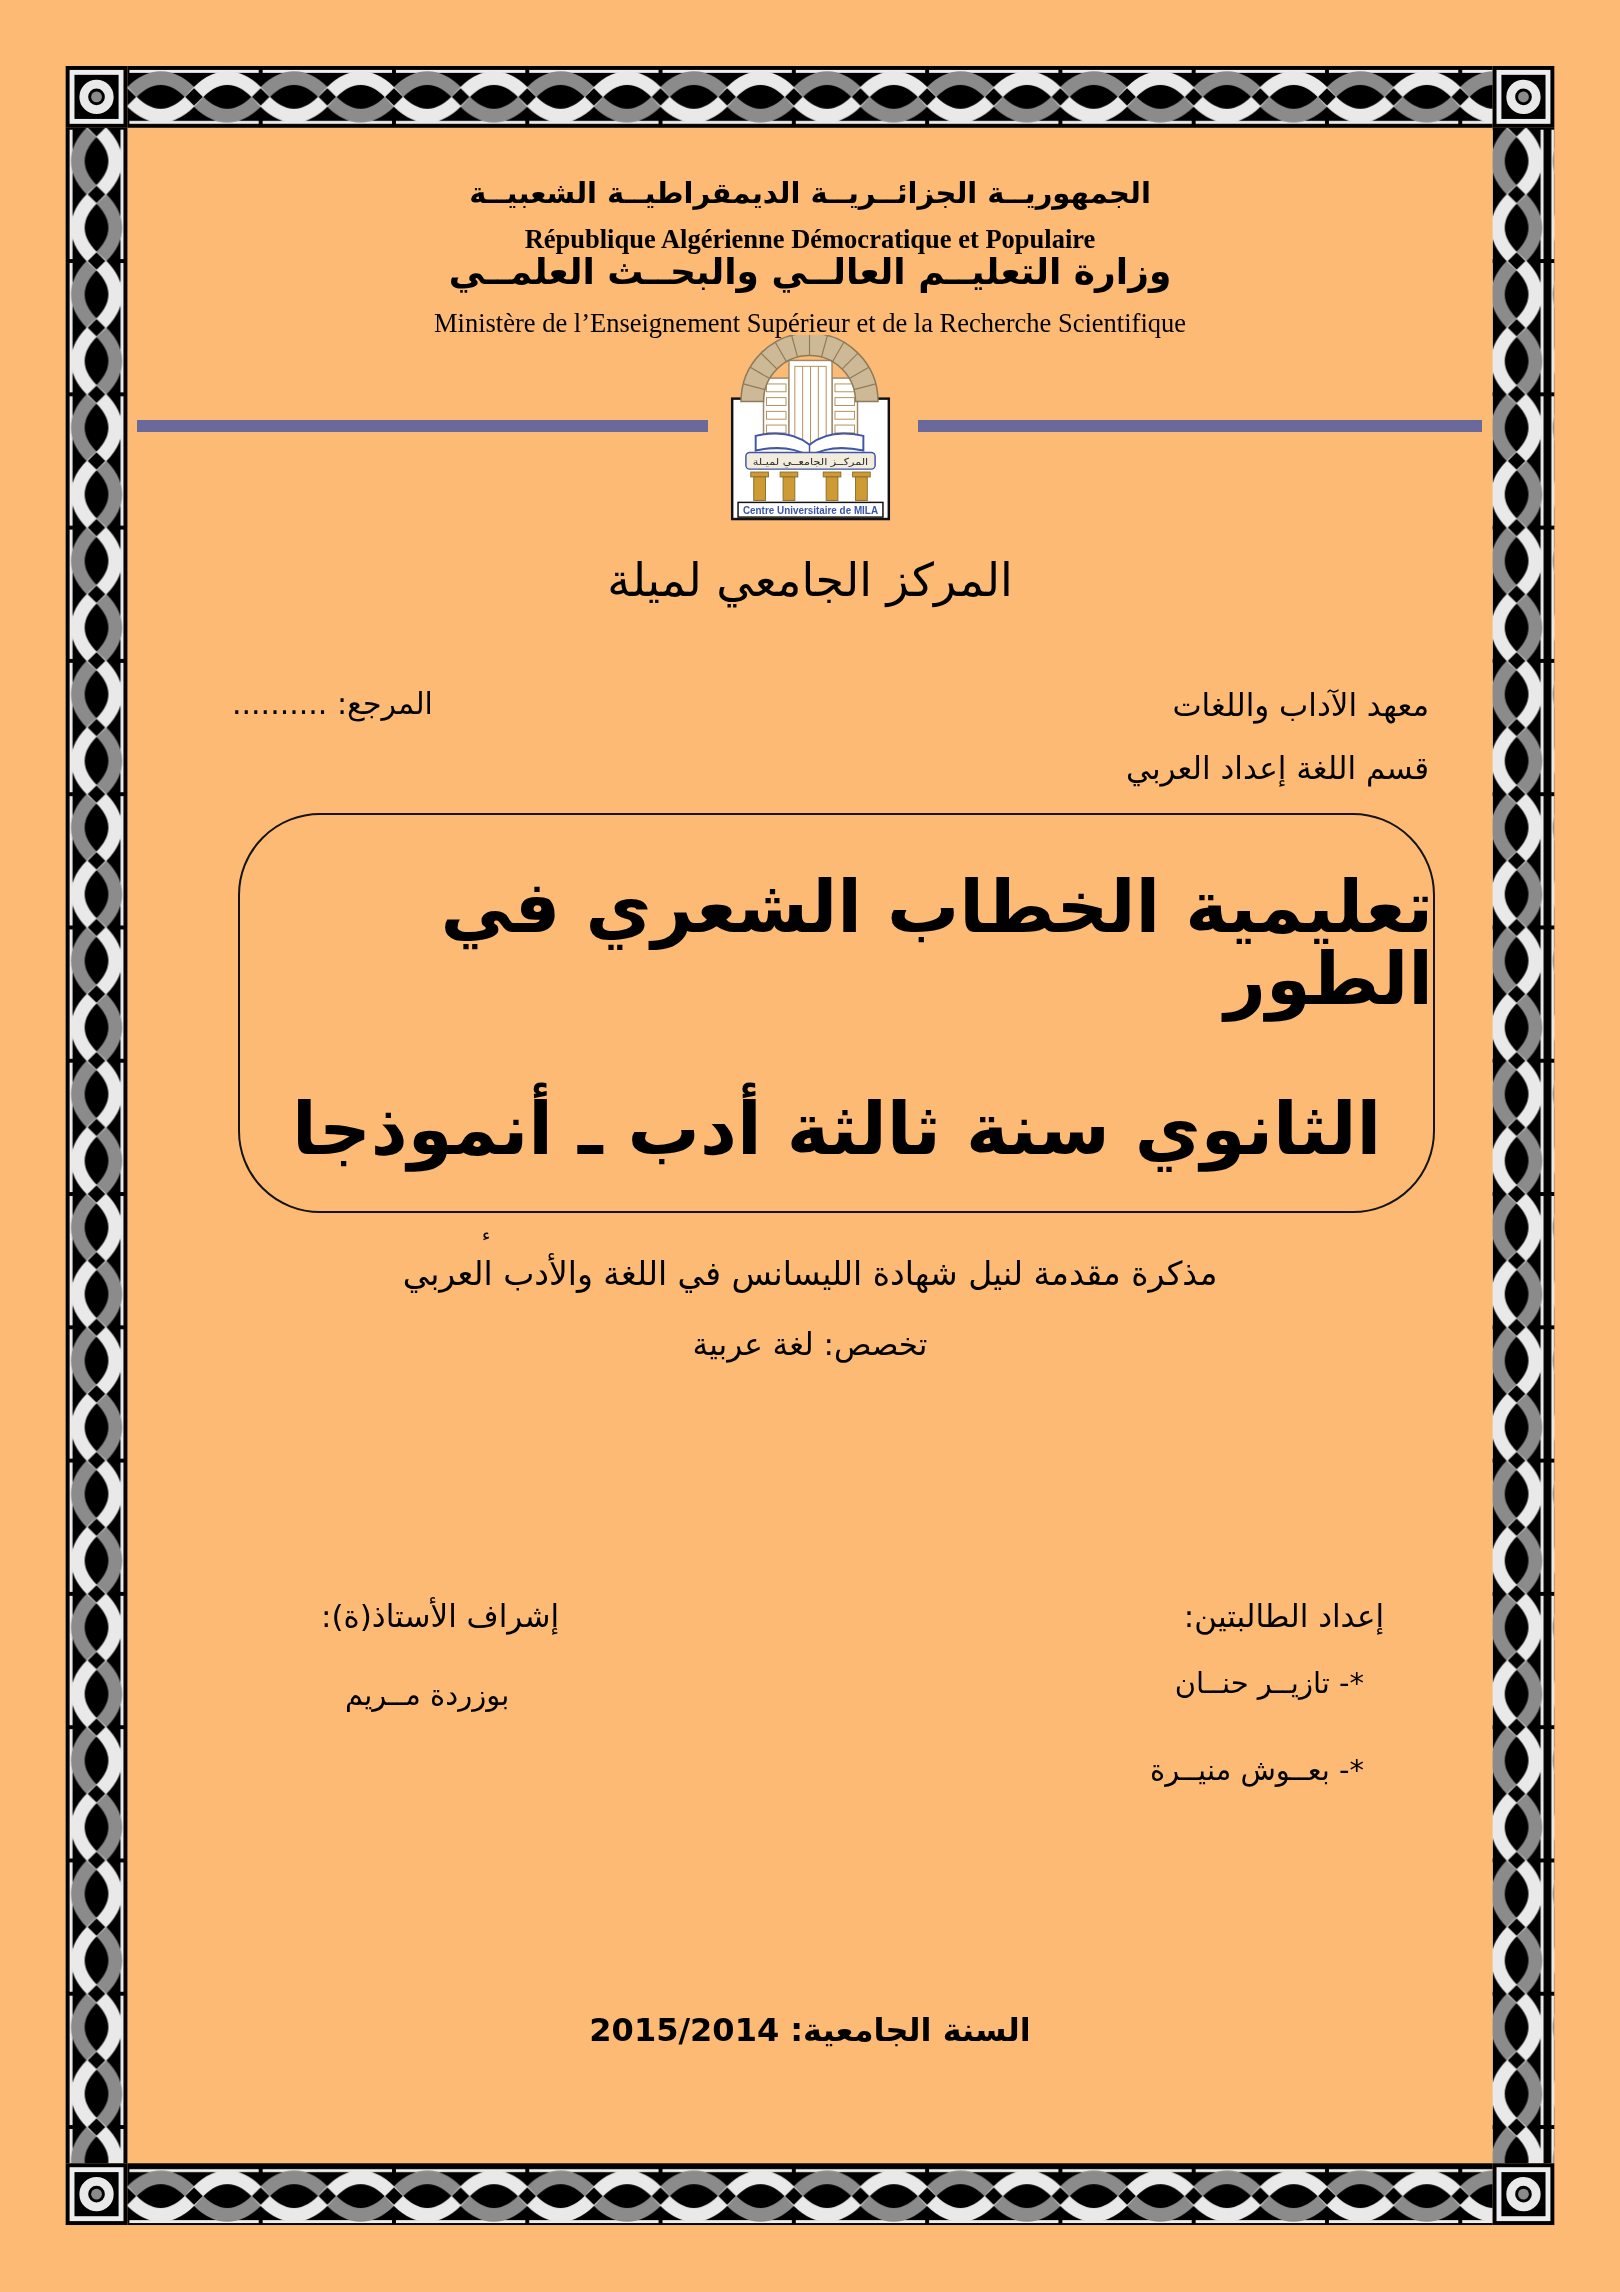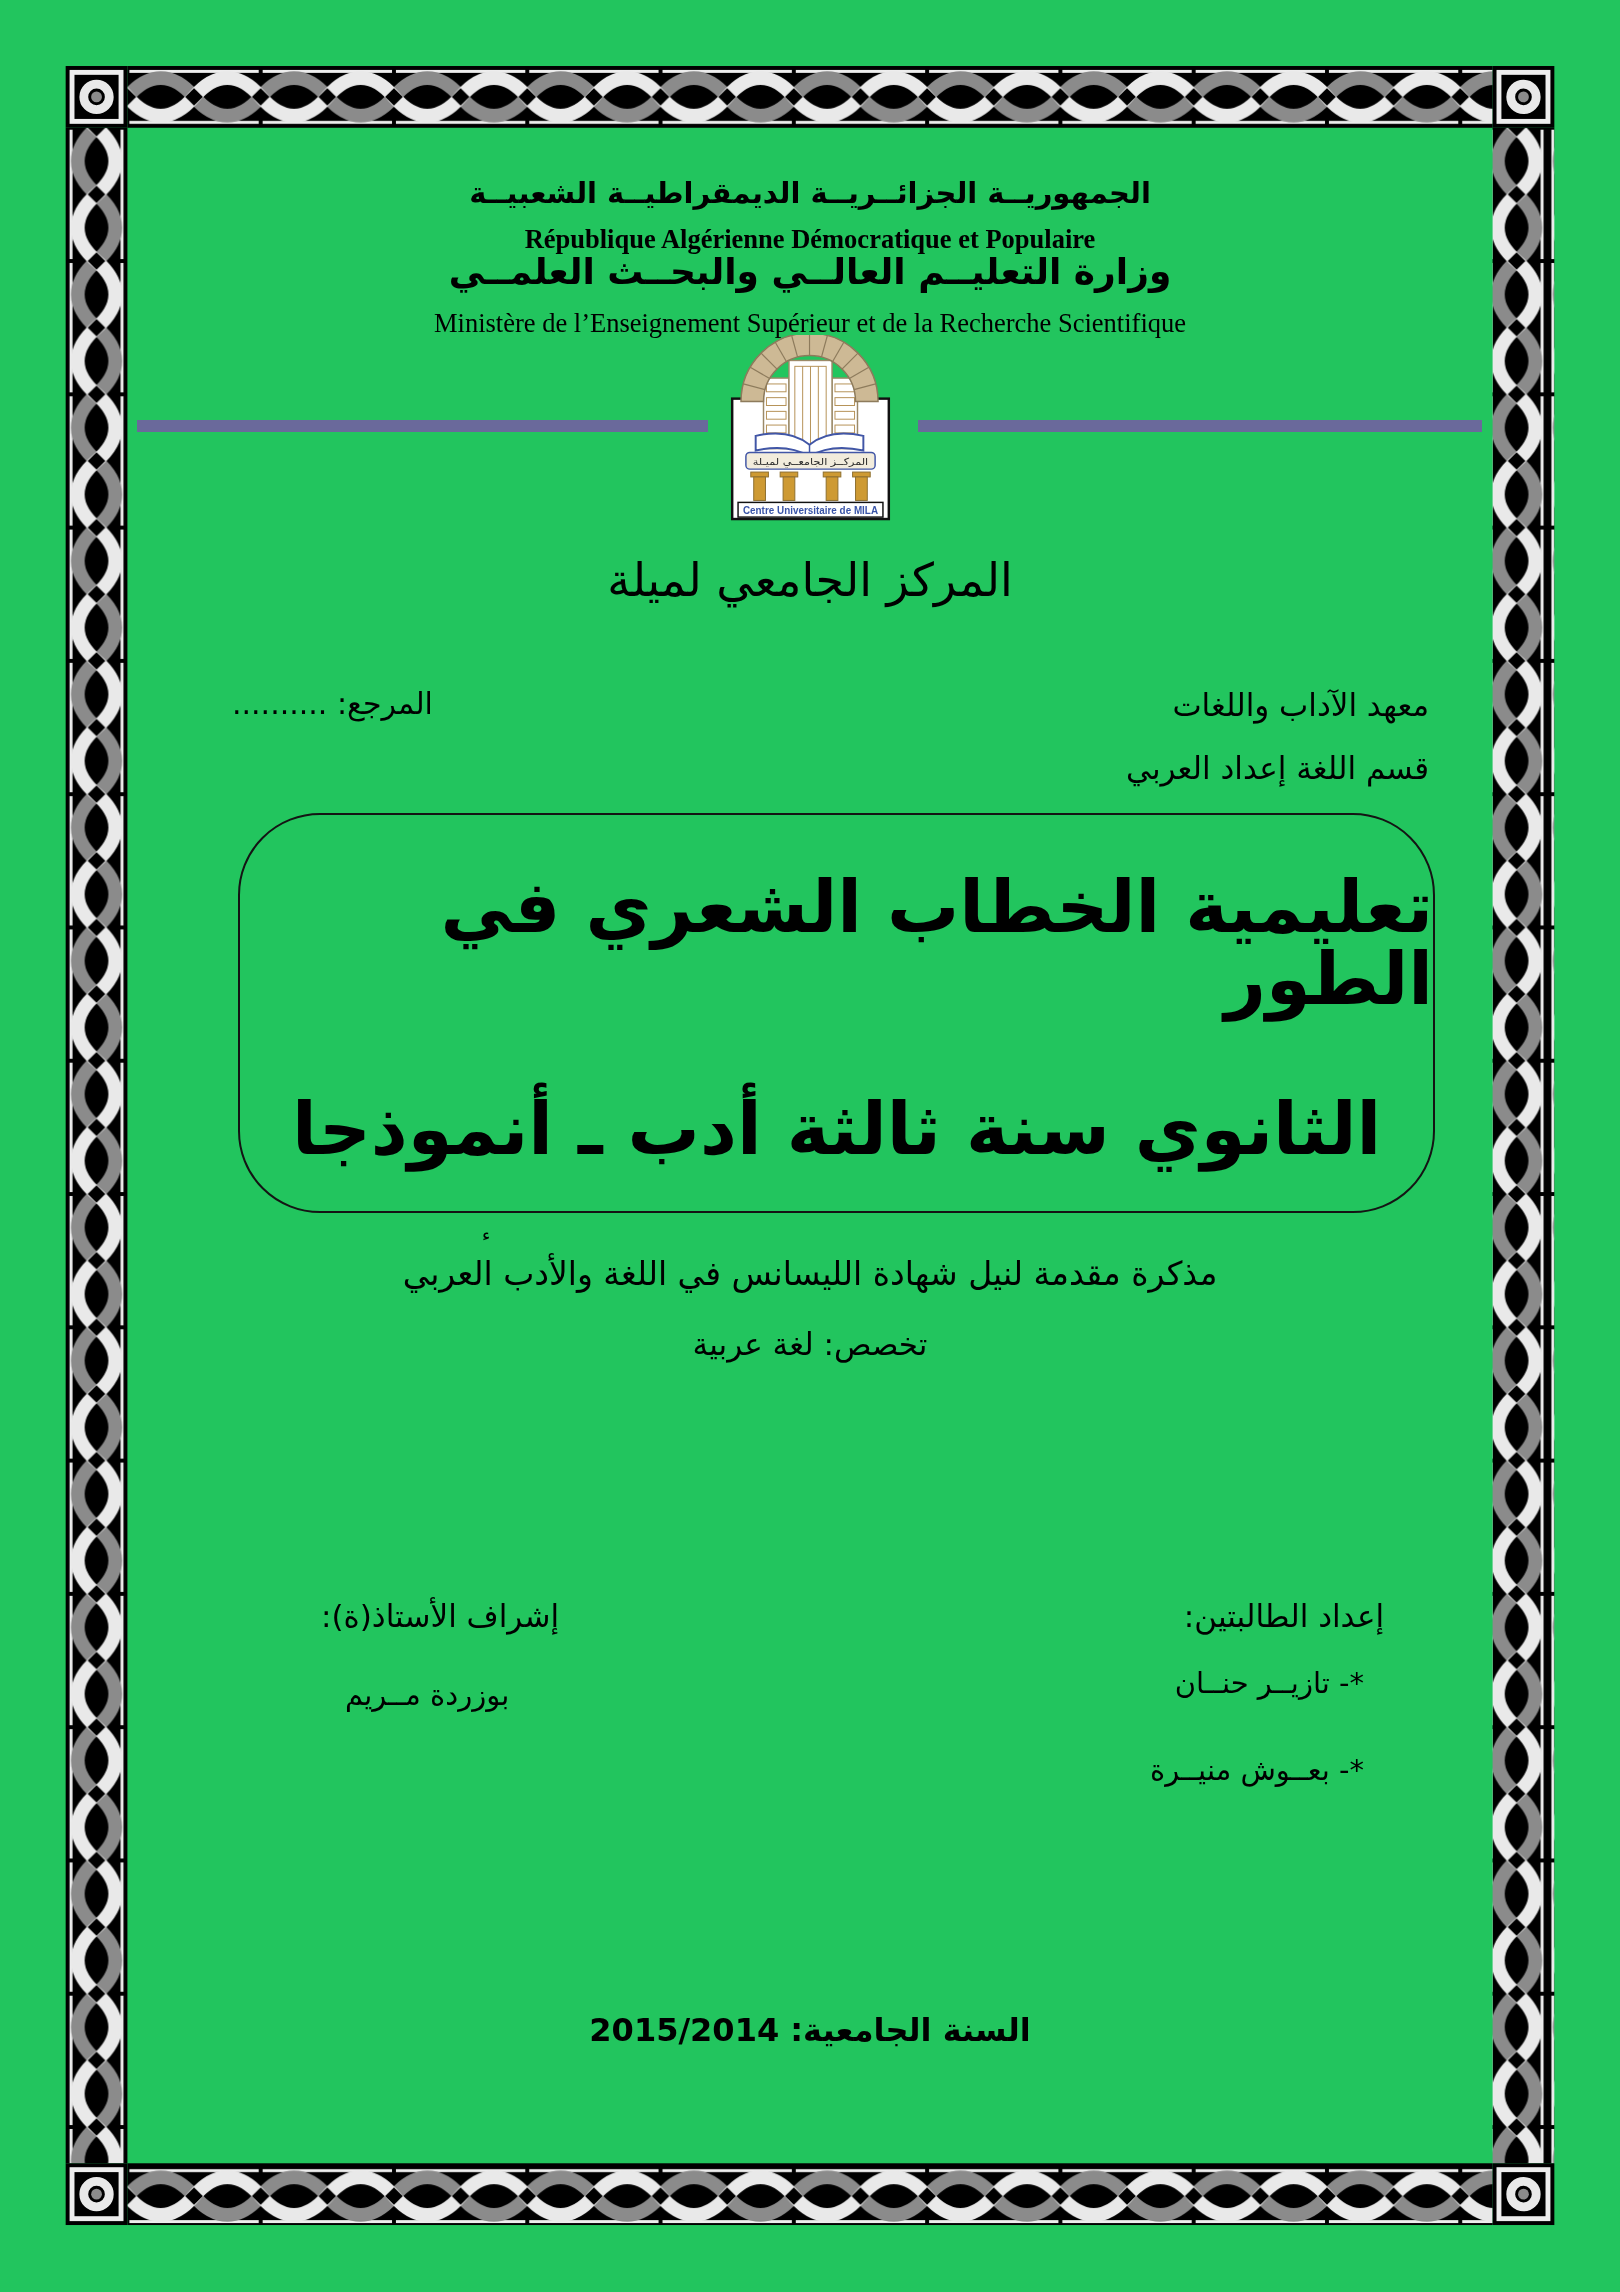--- a/index.html
+++ b/index.html
@@ -1,16 +1,16 @@
 <!DOCTYPE html>
 <html lang="ar"><head>
 <meta charset="utf-8">
 <style>
   html,body{margin:0;padding:0;background:#ffffff;}
-  .page{position:relative;width:1620px;height:2293px;background:#22c55e;overflow:hidden;
+  .page{position:relative;width:1620px;height:2293px;background:#fdba74;overflow:hidden;
         font-family:"DejaVu Sans",sans-serif;color:#000;}
   .border-svg{position:absolute;left:0;top:0;width:1620px;height:2293px;}
   .abs{position:absolute;white-space:nowrap;}
   .cx{left:50%;transform:translateX(-50%);}
   .ar{direction:rtl;font-family:"DejaVu Sans",sans-serif;}
   .fr{font-family:"Liberation Serif","DejaVu Serif",serif;}
   .hdr-ar1{top:176px;font-size:29px;font-weight:bold;}
   .hdr-fr1{top:224px;font-size:26.5px;font-weight:bold;}
   .hdr-ar2{top:251px;font-size:36px;font-weight:bold;}
   .hdr-fr2{top:308px;font-size:26.5px;font-weight:normal;}

